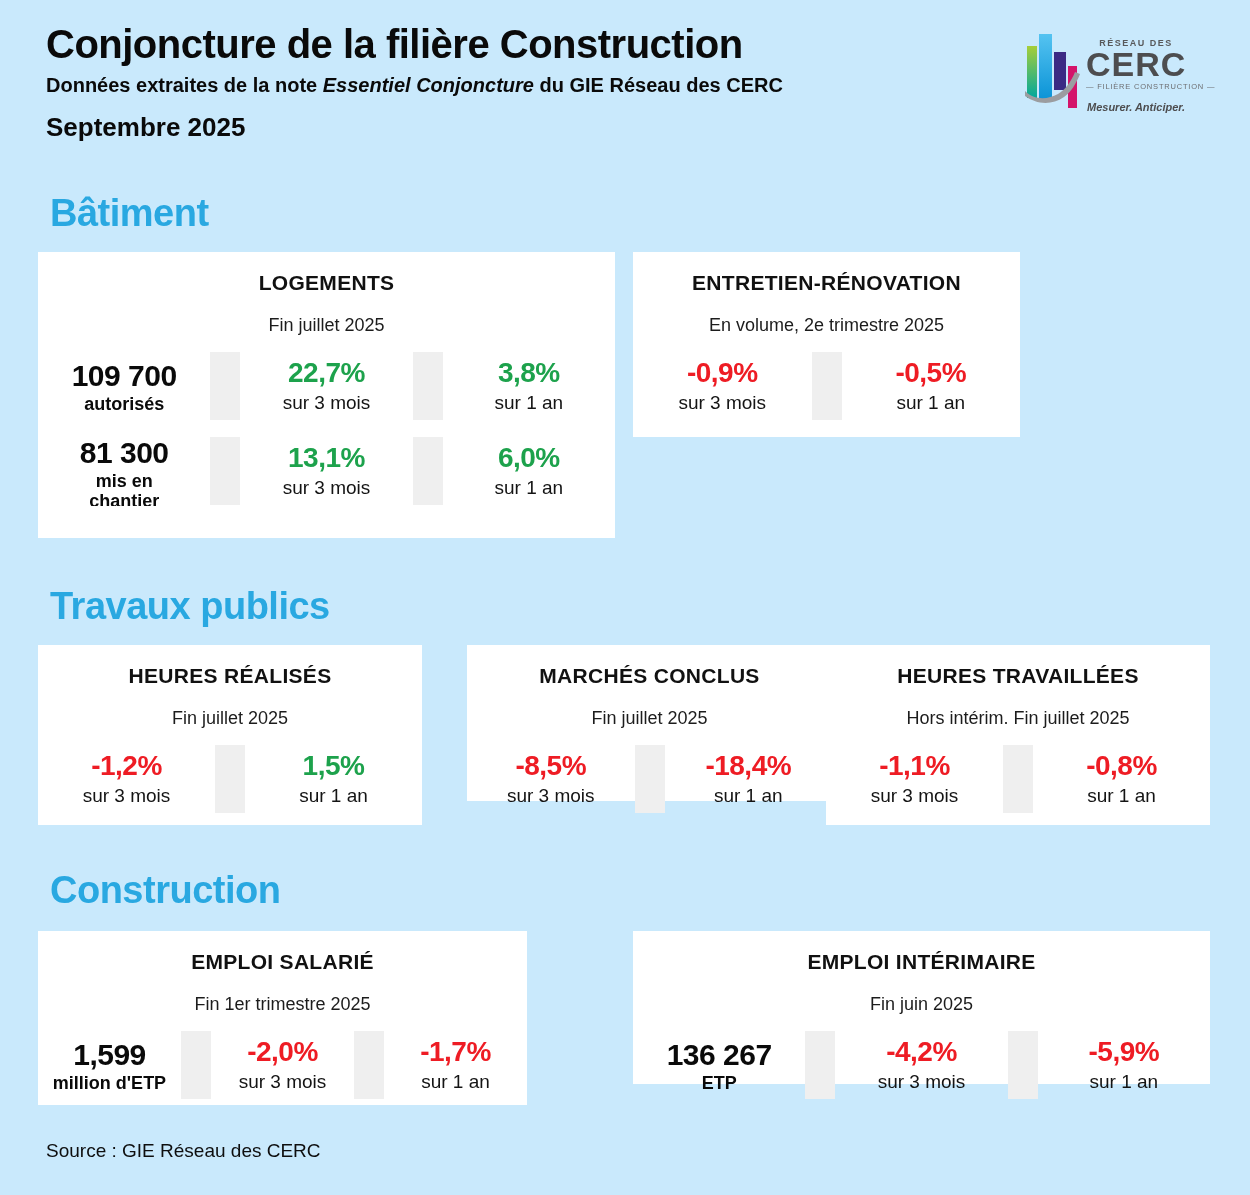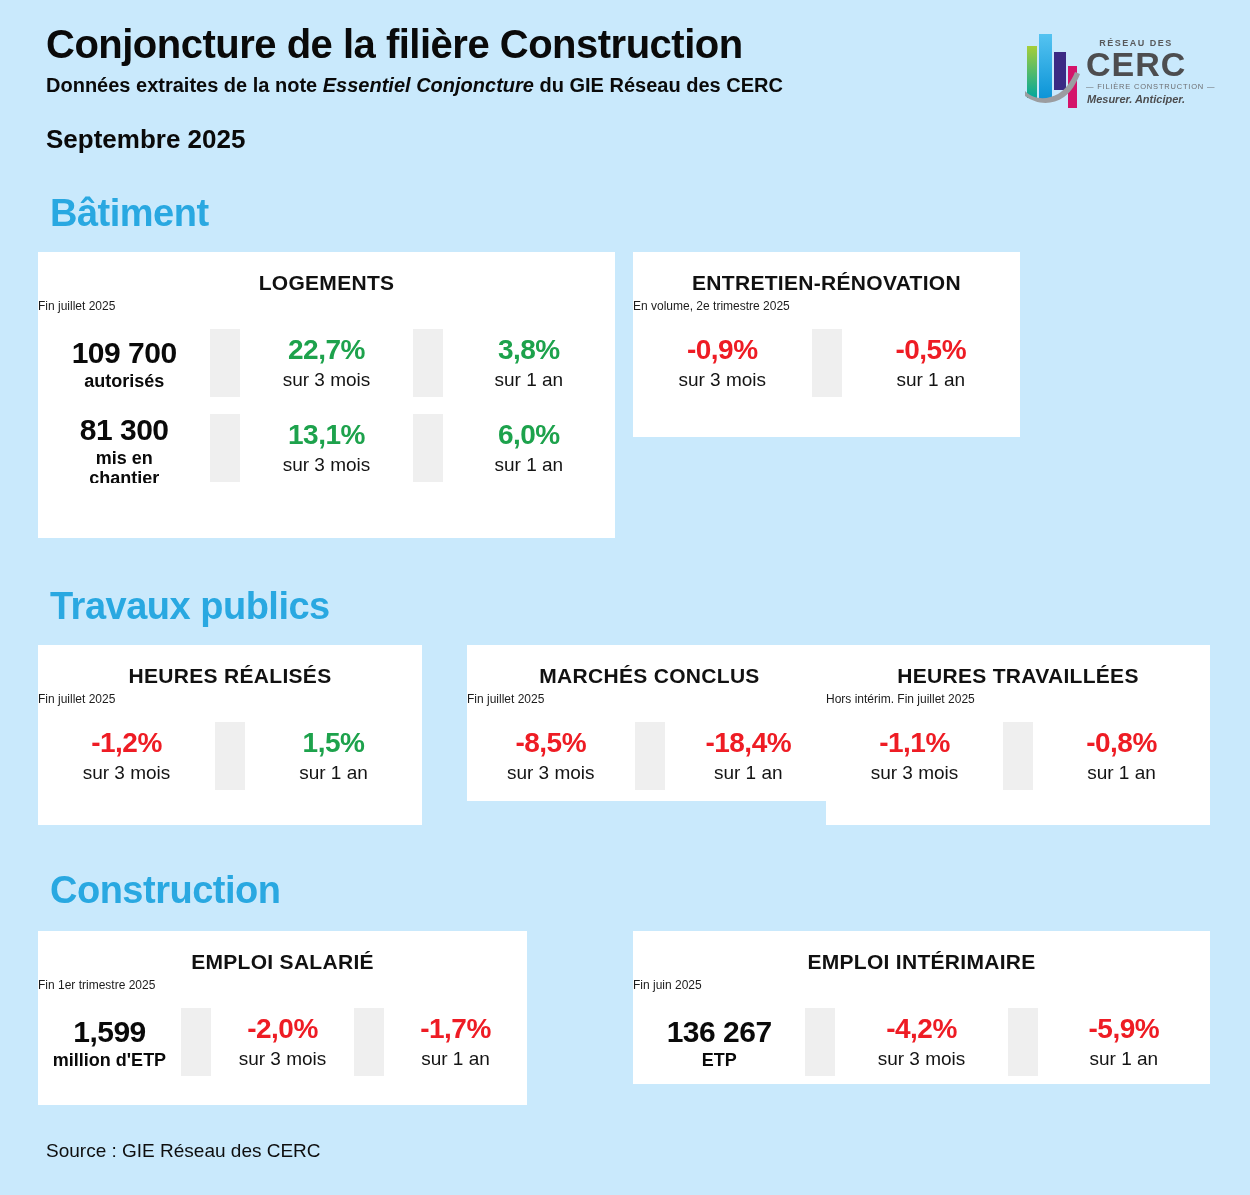--- a/index.html
+++ b/index.html
@@ -13,51 +13,51 @@
     position:absolute;left:46px;top:22px;
     font-size:40px;font-weight:bold;letter-spacing:-0.5px;color:#0a0a0a;
     line-height:1.1;white-space:nowrap;
   }
   .page-subtitle{
     position:absolute;left:46px;top:74px;
     font-size:20px;font-weight:bold;color:#0a0a0a;white-space:nowrap;
   }
   .page-subtitle .it{font-style:italic;}
   .report-date{
-    position:absolute;left:46px;top:124px;
+    position:absolute;left:46px;top:112px;
     font-size:26px;font-weight:bold;color:#0a0a0a;
   }
   
   .logo{position:absolute;left:1024px;top:30px;display:flex;align-items:flex-start;}
   .logo-mark{width:58px;height:84px;flex:none;}
   .logo-text{margin-left:4px;margin-top:8px;text-align:center;width:100px;color:#4d4d4f;}
   .logo-reseau{font-size:9px;font-weight:bold;letter-spacing:1.5px;color:#58595b;white-space:nowrap;}
   .logo-cerc{font-size:34px;font-weight:bold;line-height:0.95;letter-spacing:1px;color:#4d4d4f;}
   .logo-filiere{font-size:7.5px;color:#6d6e71;letter-spacing:0.8px;margin-top:2px;white-space:nowrap;}
-  .logo-tagline{font-size:11px;font-weight:bold;font-style:italic;color:#4d4d4f;margin-top:2px;white-space:nowrap;}
+  .logo-tagline{font-size:11px;font-weight:bold;font-style:italic;color:#4d4d4f;margin-top:10px;white-space:nowrap;}
   
   .section-heading{
     position:absolute;left:50px;
     font-size:38px;font-weight:bold;color:#29a8e1;letter-spacing:-0.5px;
     line-height:1.1;white-space:nowrap;
   }
   #h-batiment{top:193px;}
   #h-travaux{top:586px;}
   #h-construction{top:870px;}
   
   .card{position:absolute;background:#ffffff;box-sizing:border-box;padding-top:19px;}
   #card-logements   {left:38px; top:252px;width:577px;height:286px;}
   #card-entretien   {left:633px;top:252px;width:387px;height:185px;}
   #card-travaux     {left:38px; top:645px;width:384px;height:180px;}
   #card-marches     {left:467px;top:645px;width:365px;height:156px;}
   #card-heures      {left:826px;top:645px;width:384px;height:180px;}
   #card-salarie     {left:38px; top:931px;width:489px;height:174px;}
   #card-interimaire {left:633px;top:931px;width:577px;height:153px;}
   .card-title{text-align:center;font-size:21px;font-weight:bold;letter-spacing:0.3px;color:#111;}
-  .card-subtitle{font-size:12px;color:#1c1c1c;margin-top:4px;}
+  .card-subtitle{text-align:center;font-size:18px;color:#1c1c1c;margin-top:20px;}
   .stat-row{display:flex;align-items:center;margin-top:16px;}
   .stat-row.second{}
   .col{flex:1;text-align:center;min-width:0;}
   .divider{width:30px;height:68px;background:#efefef;flex:none;}
   .headline-value{font-size:30px;font-weight:bold;letter-spacing:-0.5px;color:#0a0a0a;line-height:1.1;}
   .headline-unit{font-size:18px;font-weight:bold;color:#0a0a0a;line-height:20px;margin-top:2px;}
   .headline-unit.wrap-clip{max-width:92px;margin:2px auto 0;height:35px;overflow:hidden;}
   .metric-value{font-size:28px;font-weight:bold;letter-spacing:-0.5px;line-height:1.1;}
   .metric-label{font-size:19px;color:#141414;margin-top:3px;}
   .source-note{position:absolute;left:46px;top:1140px;font-size:19px;color:#0e0e0e;}

